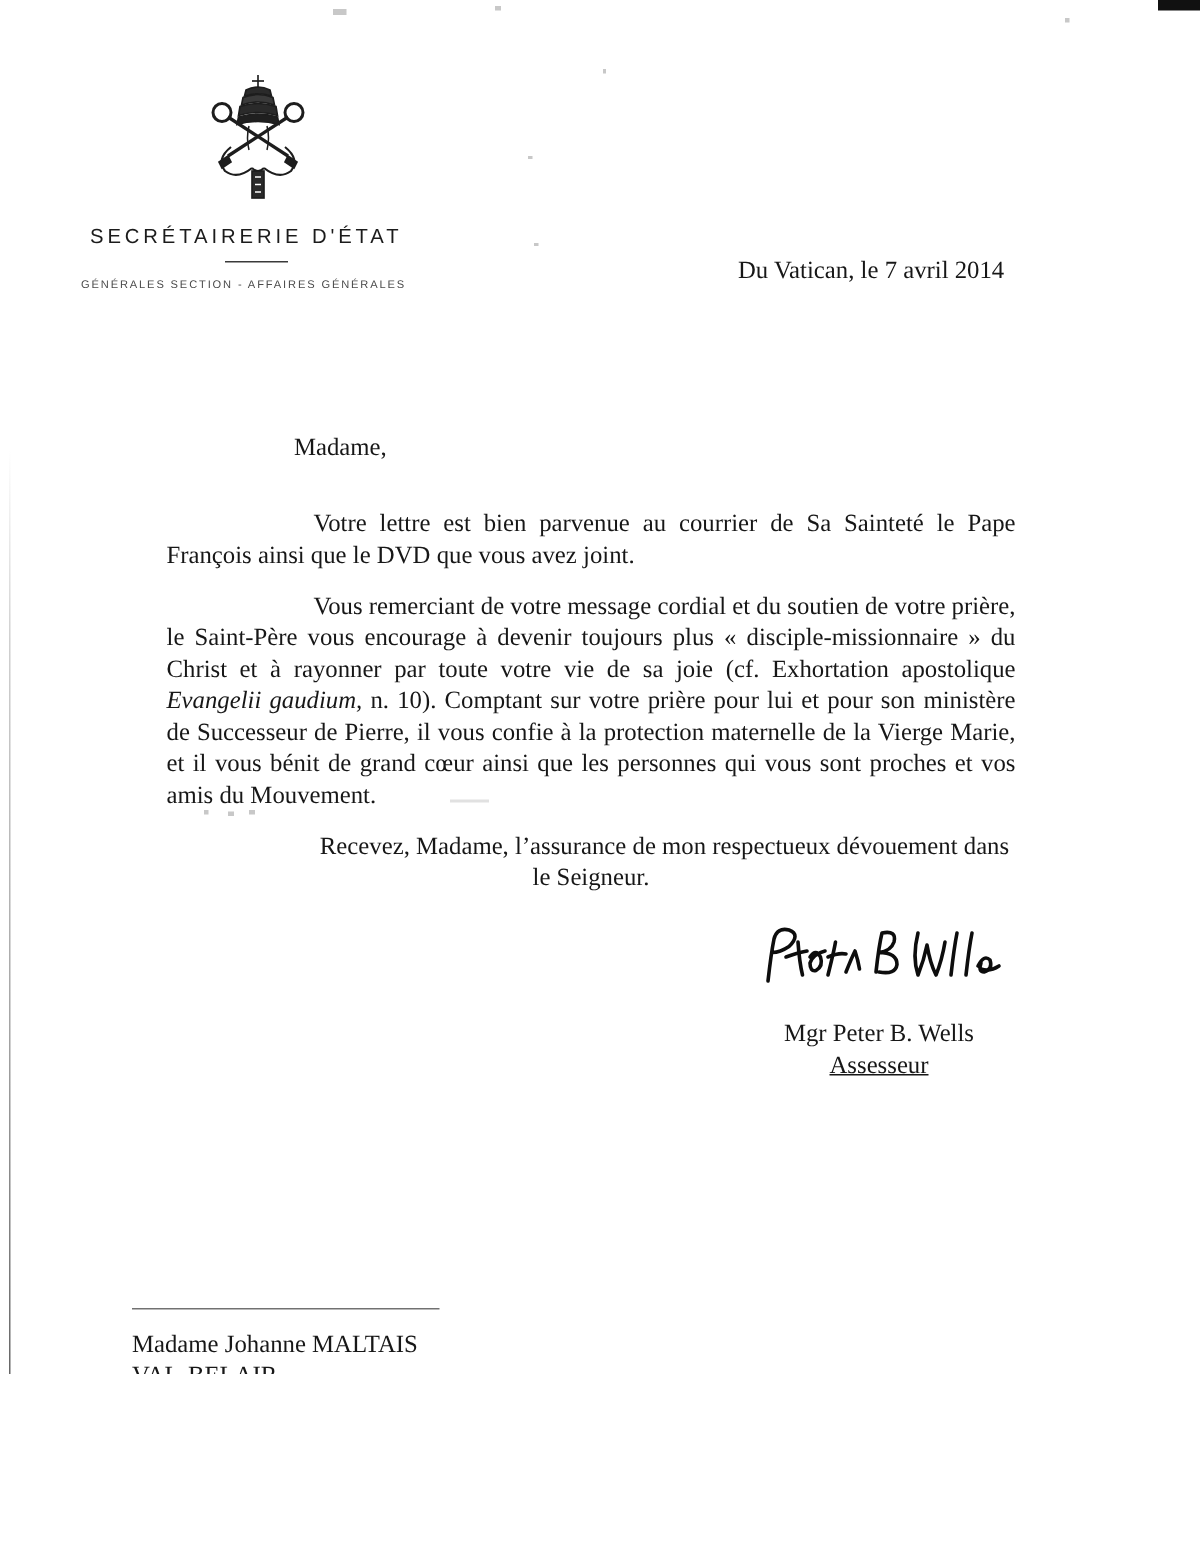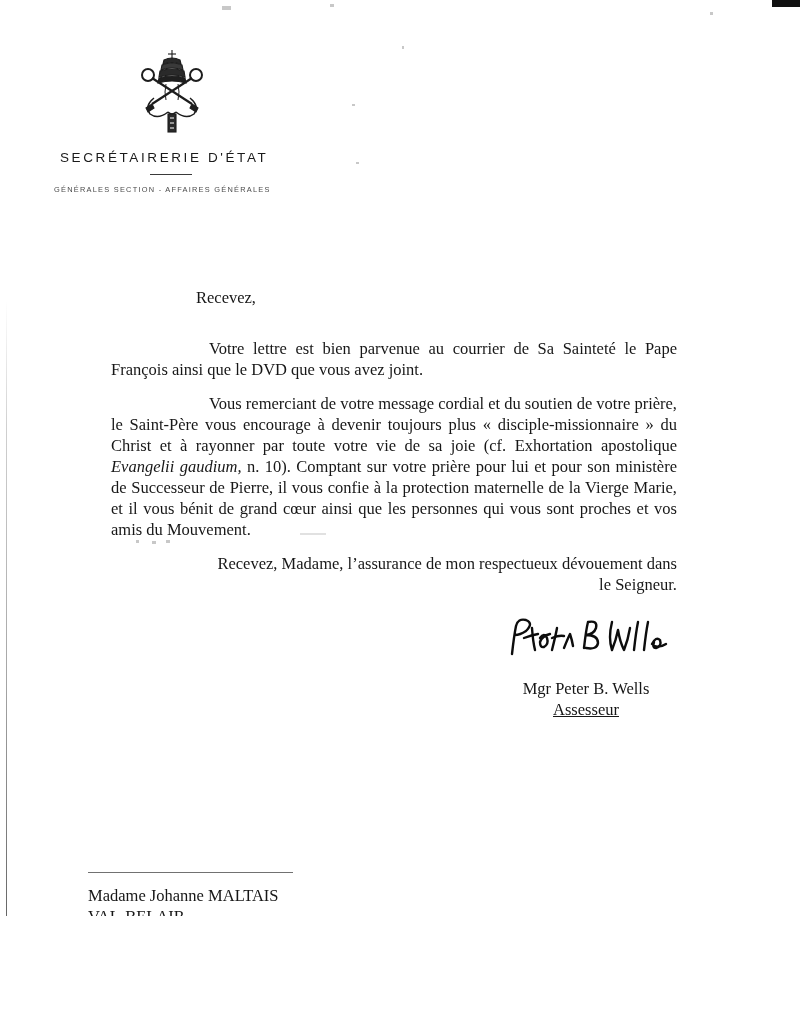--- a/index.html
+++ b/index.html
@@ -108,21 +108,21 @@
   }
   p.para {
     margin: 13px;
     font-size: 16.5px;
     line-height: 21px;
     text-align: justify;
     text-indent: 98px;
     text-justify: inter-word;
   }
   p.para + p.para { margin-top: 0px; }
-  p.para:last-child { text-align: right; }
+  p.para:last-child { text-align: center; }
   .it { font-style: italic; }
 
   
   .sig-block {
     position: absolute;
     top: 614px;
     left: 468px;
     width: 236px;
     text-align: center;
   }
@@ -212,23 +212,24 @@
         <line x1="44" y1="70" x2="48" y2="70" stroke="#ffffff" stroke-width="1"></line>
         <line x1="44" y1="75" x2="48" y2="75" stroke="#ffffff" stroke-width="1"></line>
         <line x1="44" y1="80" x2="48" y2="80" stroke="#ffffff" stroke-width="1"></line>
       </g>
     </svg>
     <div class="lh-title">SECRÉTAIRERIE D'ÉTAT</div>
     <div class="lh-rule"></div>
     <div class="lh-sub">GÉNÉRALES SECTION - AFFAIRES GÉNÉRALES</div>
   </div>
 
+  <div class="dateline">Du Vatican, le 7 avril 2014</div>
 
   <div class="body-block">
-    <div class="salutation">Recevez,</div>
+    <div class="salutation">Madame,</div>
 
     <p class="para">Votre lettre est bien parvenue au courrier de Sa Sainteté le Pape François ainsi que le DVD que vous avez joint.</p>
 
     <p class="para"><span>Vous remerciant de votre message cordial et du soutien de votre prière, le Saint-Père vous encourage à devenir toujours plus «&nbsp;disciple-missionnaire&nbsp;» du Christ et à rayonner par toute votre vie de sa joie (cf. Exhortation apostolique </span><span class="it">Evangelii gaudium,</span><span> n. 10). Comptant sur votre prière pour lui et pour son ministère de Successeur de Pierre, il vous confie à la protection maternelle de la Vierge Marie, et il vous bénit de grand cœur ainsi que les personnes qui vous sont proches et vos amis du Mouvement.</span></p>
 
     <p class="para">Recevez, Madame, l’assurance de mon respectueux dévouement dans le Seigneur.</p>
   </div>
 
   <div class="sig-block">
     <svg class="sig-mark" width="168" height="48" viewBox="0 0 168 48" aria-hidden="true">

